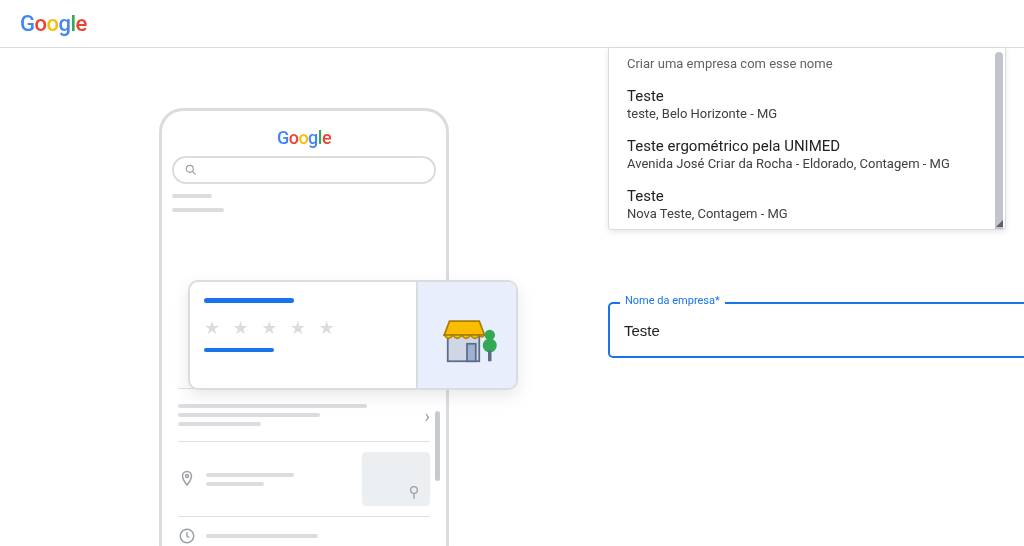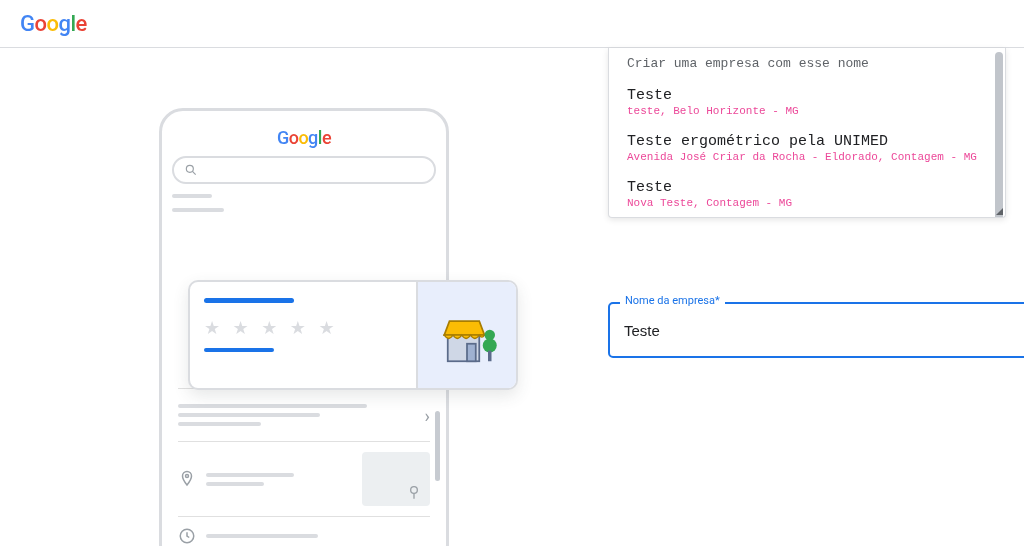--- a/index.html
+++ b/index.html
@@ -41,26 +41,26 @@
   .row .bars{flex:1}
   .row .bars div{height:4px;background:#dadce0;border-radius:2px;margin:5px 0}
   .chev{color:#9aa0a6;font-size:18px}
   .thumb{width:68px;height:54px;background:#eceff1;border-radius:4px;position:relative}
   .pin{position:absolute;right:8px;bottom:6px;color:#9aa0a6}
 
   .phone-scroll{position:absolute;right:6px;top:300px;width:5px;height:70px;background:#c7cbd1;border-radius:3px}
 
   
   .right { position:relative; width:416px; padding-top:0; }
-  .dropdown { position:absolute; top:0; left:0; width:398px; background:#fff; border:1px solid #dadce0; border-top:none; border-radius:0 0 4px 4px; box-shadow:0 2px 6px rgba(0,0,0,0.1); max-height:244px; overflow:hidden;font-family:Liberation Mono, monospace; }
+  .dropdown { position:absolute; top:0; left:0; width:398px; background:#fff; border:1px solid #dadce0; border-top:none; border-radius:0 0 4px 4px; box-shadow:0 2px 6px rgba(0,0,0,0.1); max-height:244px; overflow:hidden; }
   .dd-scroll{position:absolute;right:2px;top:4px;width:8px;height:180px;background:#c1c5cb;border-radius:4px}
   .dd-item{padding:8px 18px}
   .dd-item.first{padding-top:8px;color:#5f6368;font-size:13px}
   .dd-name{font-size:15px;color:#202124;margin-bottom:1px}
-  .dd-sub{font-size:11px;color:#ec4899}
+  .dd-sub{font-size:13px;color:#404040}
   .dd-ind{position:absolute;right:2px;bottom:2px;width:0;height:0;border-left:7px solid transparent;border-bottom:7px solid #5f6368}
 
   .field-wrap{position:absolute;top:254px;left:0;width:428px}
   .field-label{position:absolute;top:-8px;left:12px;background:#fff;padding:0 5px;font-size:11px;color:#1a73e8}
   .field{width:100%;height:56px;border:2px solid #1a73e8;border-radius:5px;padding:0 14px;font-size:15px;color:#202124;outline:none}
   @keyframes blink{50%{opacity:0}}
 
   .continue{position:absolute;top:354px;left:0;background:#1a73e8;color:#fff;border:none;border-radius:4px;height:38px;padding:0 24px;font-size:14px;font-weight:500;cursor:pointer}
 
   

